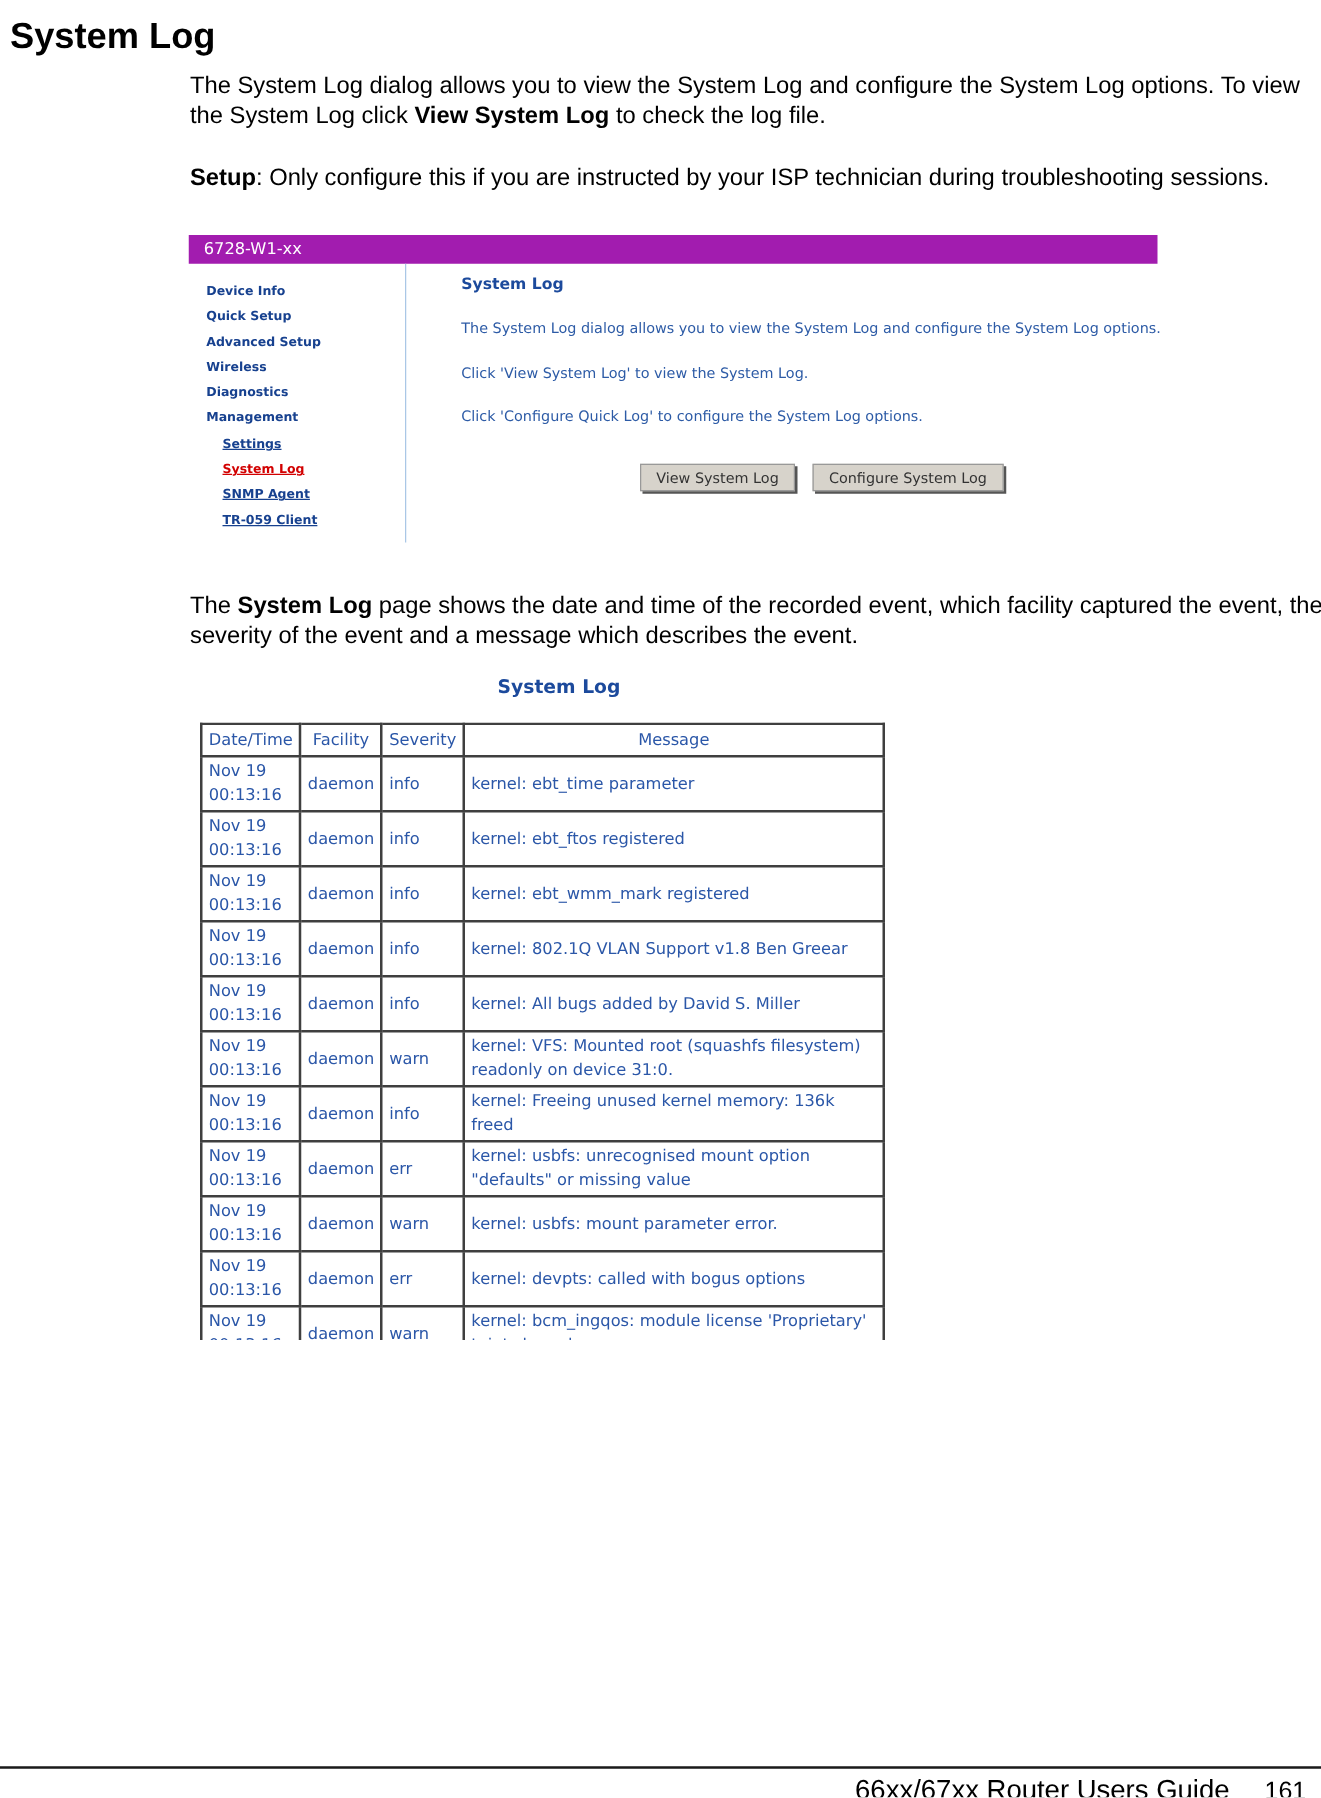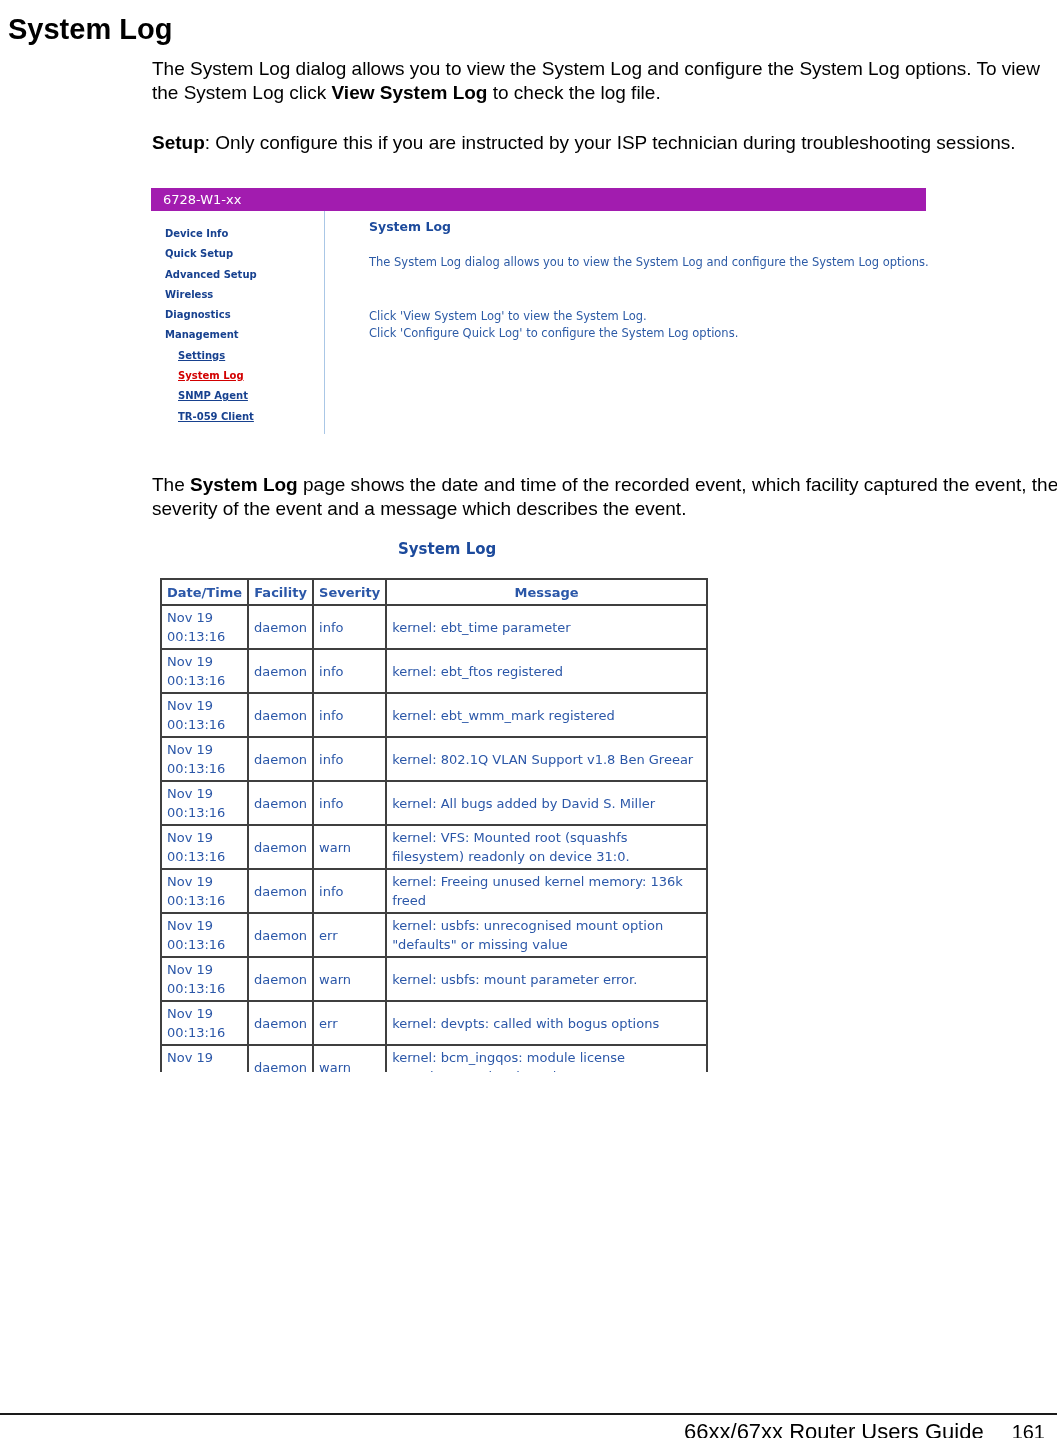--- a/index.html
+++ b/index.html
@@ -22,35 +22,35 @@
   .shot-body{display:flex;height:223px;}
   .side{width:174px;box-sizing:border-box;border-right:1px solid #aac7e6;
         padding:13px 0 0 14px;}
   .side-item{font-size:10px;font-weight:bold;color:#17418f;line-height:20.3px;cursor:pointer;}
   .side-item.sub{padding-left:13px;text-decoration:underline;}
   .side-item.active{color:#d20000;}
   .shot-main{flex:1;position:relative;color:#2d5ba6;}
   .m-heading{position:absolute;left:44px;top:8px;font-size:12.5px;font-weight:bold;color:#1c4a9c;white-space:nowrap;}
   .m-line{position:absolute;left:44px;font-size:11.5px;white-space:nowrap;}
   .m-p1{top:44px;}
-  .m-p2{top:80px;margin-top:18px;}
+  .m-p2{top:80px;}
   .m-p3{top:115px;}
   .m-buttons{position:absolute;left:187px;top:160px;white-space:nowrap;}
   .ui-btn{display:inline-block;background:#d7d3cb;border:1px solid #999;box-shadow:2px 2px 0 #555;
           font-family:"DejaVu Sans",sans-serif;font-size:11.5px;color:#333;
           padding:3px 12px;margin-right:9px;cursor:pointer;}
 
   
   .log-title{position:absolute;left:398px;top:540px;font-size:15px;font-weight:bold;color:#1c4a9c;
              font-family:"DejaVu Sans",sans-serif;}
   .table-wrap{position:absolute;left:160px;top:578px;width:552px;height:494px;overflow:hidden;}
   table.log{border-collapse:collapse;width:548px;font-family:"DejaVu Sans",sans-serif;
             font-size:13px;color:#2b57a8;}
   table.log th,table.log td{border:2px solid #3f3f3f;padding:1px 5px;line-height:19px;}
-  table.log th{font-weight:bold;text-align:center;height:22px;}
+  table.log th{font-weight:normal;text-align:center;height:22px;}
   table.log td{height:40px;vertical-align:middle;}
   .col-date{width:74px;}
   .col-fac{width:54px;}
   .col-sev{width:64px;}
 
   
   .footer{position:absolute;left:0;right:0;top:1413px;border-top:2px solid #1a1a1a;
           text-align:right;padding:4px 12px 0 0;}
   .footer-text{font-size:22px;}
   .footer-gap{display:inline-block;width:28px;}
@@ -80,20 +80,24 @@
         <div class="side-item sub">Settings</div>
         <div class="side-item sub active">System Log</div>
         <div class="side-item sub">SNMP Agent</div>
         <div class="side-item sub">TR-059 Client</div>
       </div>
       <div class="shot-main">
         <div class="m-heading">System Log</div>
         <div class="m-line m-p1">The System Log dialog allows you to view the System Log and configure the System Log options.</div>
         <div class="m-line m-p2">Click 'View System Log' to view the System Log.</div>
         <div class="m-line m-p3">Click 'Configure Quick Log' to configure the System Log options.</div>
+        <div class="m-buttons">
+          <span class="ui-btn">View System Log</span>
+          <span class="ui-btn">Configure System Log</span>
+        </div>
       </div>
     </div>
   </div>
 
   <p class="doc-para p-mid"><span>The </span><span class="b">System Log</span><span> page shows the date and time of the recorded event, which facility captured the event, the severity of the event and a message which describes the event.</span></p>
 
   <div class="log-title">System Log</div>
 
   <div class="table-wrap">
     <table class="log">

